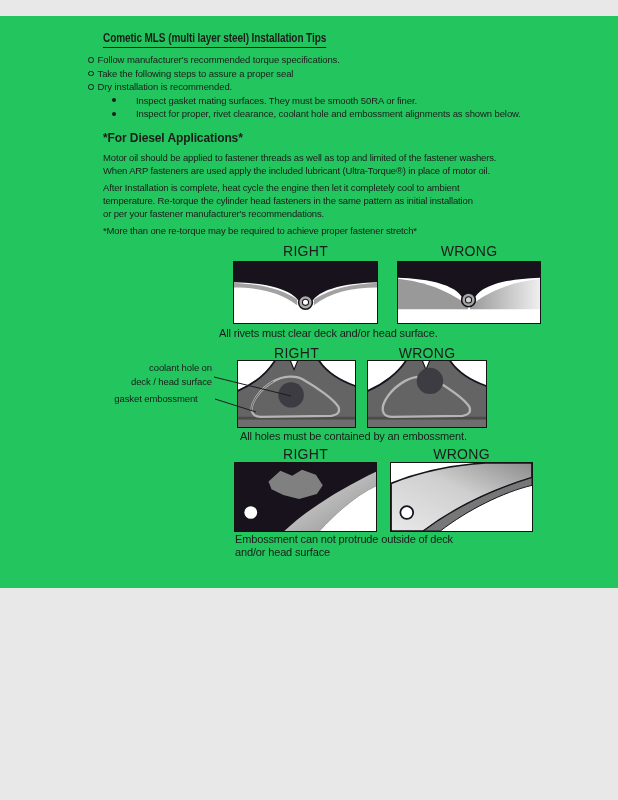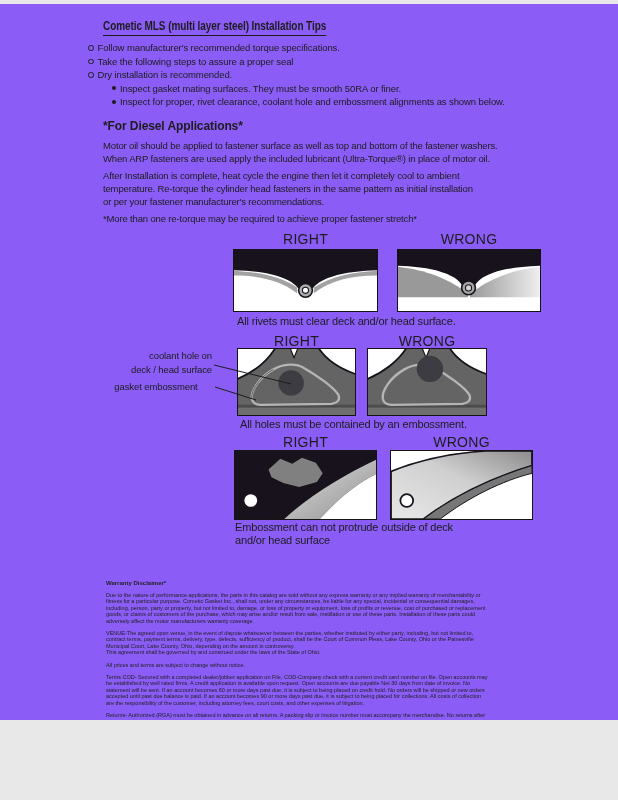--- a/index.html
+++ b/index.html
@@ -1,32 +1,32 @@
 <!DOCTYPE html>
 <html><head>
 <meta charset="utf-8">
 <style>
   html,body { margin:0; padding:0; background:#e8e8e8; }
   .page {
-    position:relative; width:618px; height:716px; margin:4px auto;
-    background:#8b5cf6; overflow:hidden;
+    position:relative; width:618px; height:572px; margin:16px auto;
+    background:#22c55e; overflow:hidden;
     font-family:"Liberation Sans", sans-serif; color:#1c1c1c;
   }
   .abs { position:absolute; }
 
   
   .title {
     left:103px; top:15px; margin:0;
     font-size:12.5px; font-weight:bold; letter-spacing:-0.1px;
     border-bottom:1.7px solid #1c1c1c; padding-bottom:2px;
     white-space:nowrap; transform:scaleX(0.8); transform-origin:0 0;
   }
   .bullets { left:88px; top:37px; font-size:9.5px; letter-spacing:-0.1px; }
   .b-row { display:flex; align-items:center; height:13.5px; white-space:nowrap; }
-  .b-row.sub { margin-left:24px; }
+  .b-row.sub { margin-left:24px;gap:16px; }
   .ring { width:3.5px; height:3.5px; border:1px solid #1c1c1c; border-radius:50%; margin-right:4px; flex:none; }
   .dot  { width:4px; height:4px; background:#1c1c1c; border-radius:50%; margin-right:4px; flex:none; }
 
   .h2 { left:103px; top:115px; margin:0; font-size:12px; font-weight:bold; letter-spacing:-0.1px;text-align:right; }
   .para { left:103px; margin:0; font-size:9.5px; line-height:13.2px; letter-spacing:-0.15px; white-space:pre-line; }
   .p1 { top:135px; }
   .p2 { top:165px; }
   .p3 { top:208px; }
 
   
@@ -68,21 +68,21 @@
       <span class="dot"></span>
       <span>Inspect gasket mating surfaces.  They must be smooth 50RA or finer.</span>
     </div>
     <div class="b-row sub">
       <span class="dot"></span>
       <span>Inspect for proper, rivet clearance, coolant hole and embossment alignments as shown below.</span>
     </div>
   </div>
 
   <h2 class="abs h2">*For Diesel Applications*</h2>
-  <p class="abs para p1">Motor oil should be applied to fastener surface as well as top and bottom of the fastener washers.
+  <p class="abs para p1">Motor oil should be applied to fastener threads as well as top and limited of the fastener washers.
 When ARP fasteners are used apply the included lubricant (Ultra-Torque®) in place of motor oil.</p>
   <p class="abs para p2">After Installation is complete, heat cycle the engine then let it completely cool to ambient
 temperature. Re-torque the cylinder head fasteners in the same pattern as initial installation
 or per your fastener manufacturer's recommendations.</p>
   <p class="abs para p3">*More than one re-torque may be required to achieve proper fastener stretch*</p>
 
   <div class="abs dlabel" style="left:233px; top:227px; width:145px;">RIGHT</div>
   <div class="abs dlabel" style="left:397px; top:227px; width:144px;">WRONG</div>
 
   <div class="abs box" style="left:233px; top:245px; width:145px; height:63px;">
@@ -104,21 +104,21 @@
         </linearGradient>
       </defs>
       <rect width="144" height="62" fill="#ffffff"></rect>
       <path d="M0,17 C28,20 52,30 66,41 L71,45 L71,48 L0,48 Z" fill="#999999"></path>
       <path d="M144,17 C116,20 92,30 78,41 L73,45 L73,48 L144,48 Z" fill="url(#gw1)"></path>
       <path d="M0,0 H144 V16 C113,17 96,22 86,28 C78,33 77,40 71.5,42 C66,40 65,33 57,28 C47,22 30,17 0,16 Z" fill="#17121b"></path>
       <circle cx="71.5" cy="38.5" r="7" fill="#a6a6a6" stroke="#17121b" stroke-width="1.6"></circle>
       <circle cx="71.5" cy="38.5" r="3.1" fill="#d2d2d2" stroke="#17121b" stroke-width="1.1"></circle>
     </svg>
   </div>
-  <div class="abs caption" style="left:237px; top:311px;">All rivets must clear deck and/or head surface.</div>
+  <div class="abs caption" style="left:219px; top:311px;">All rivets must clear deck and/or head surface.</div>
 
   <div class="abs dlabel" style="left:237px; top:329px; width:119px;">RIGHT</div>
   <div class="abs dlabel" style="left:367px; top:329px; width:120px;">WRONG</div>
 
   <div class="abs side-label" style="left:100px; top:345px; width:112px;">coolant hole on
 deck / head surface</div>
   <div class="abs side-label" style="left:100px; top:376px; width:112px;text-align:center;">gasket embossment</div>
 
   <div class="abs box" style="left:237px; top:344px; width:119px; height:68px;">
     <svg viewBox="0 0 119 68" preserveAspectRatio="none">

